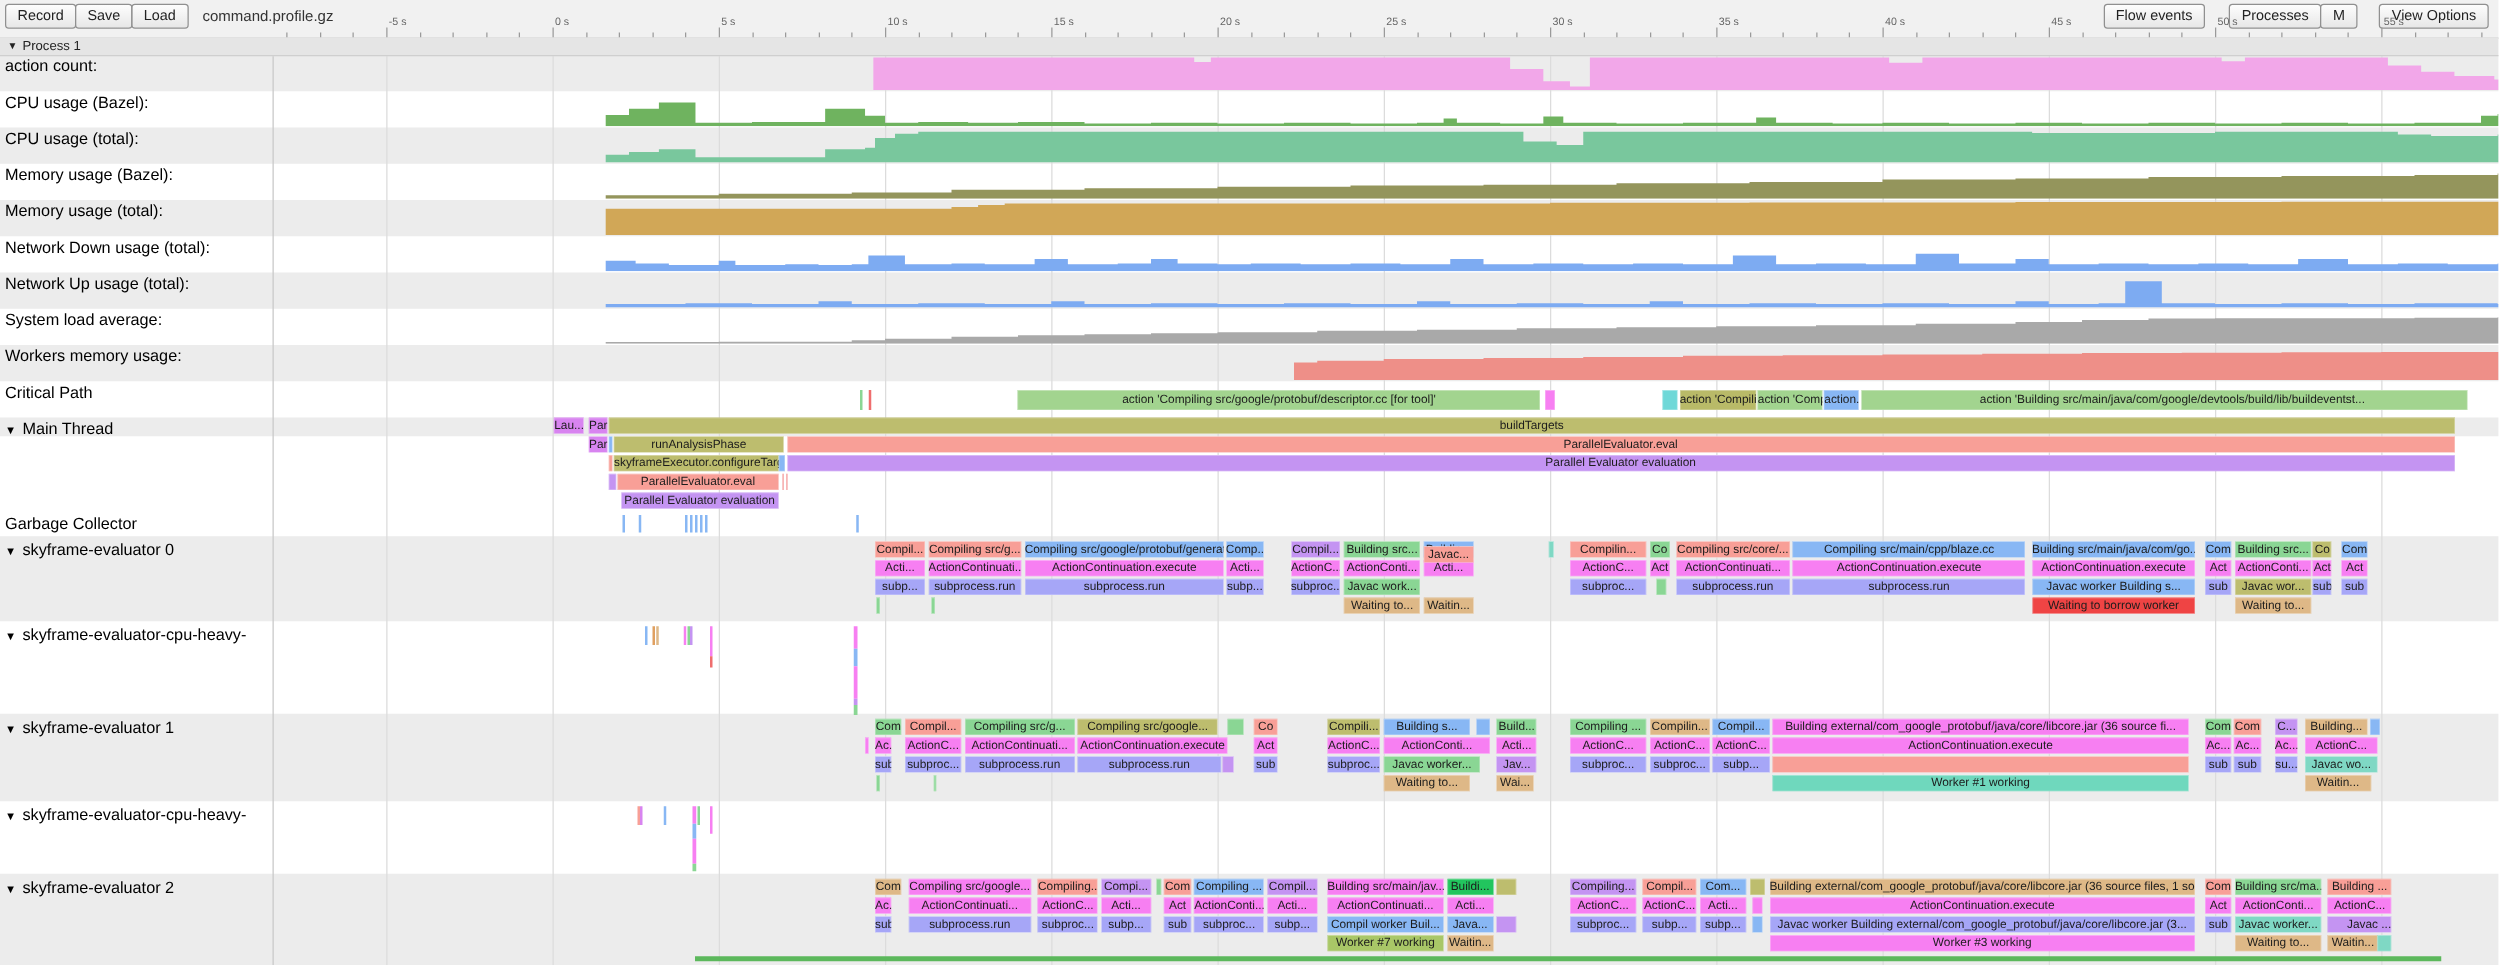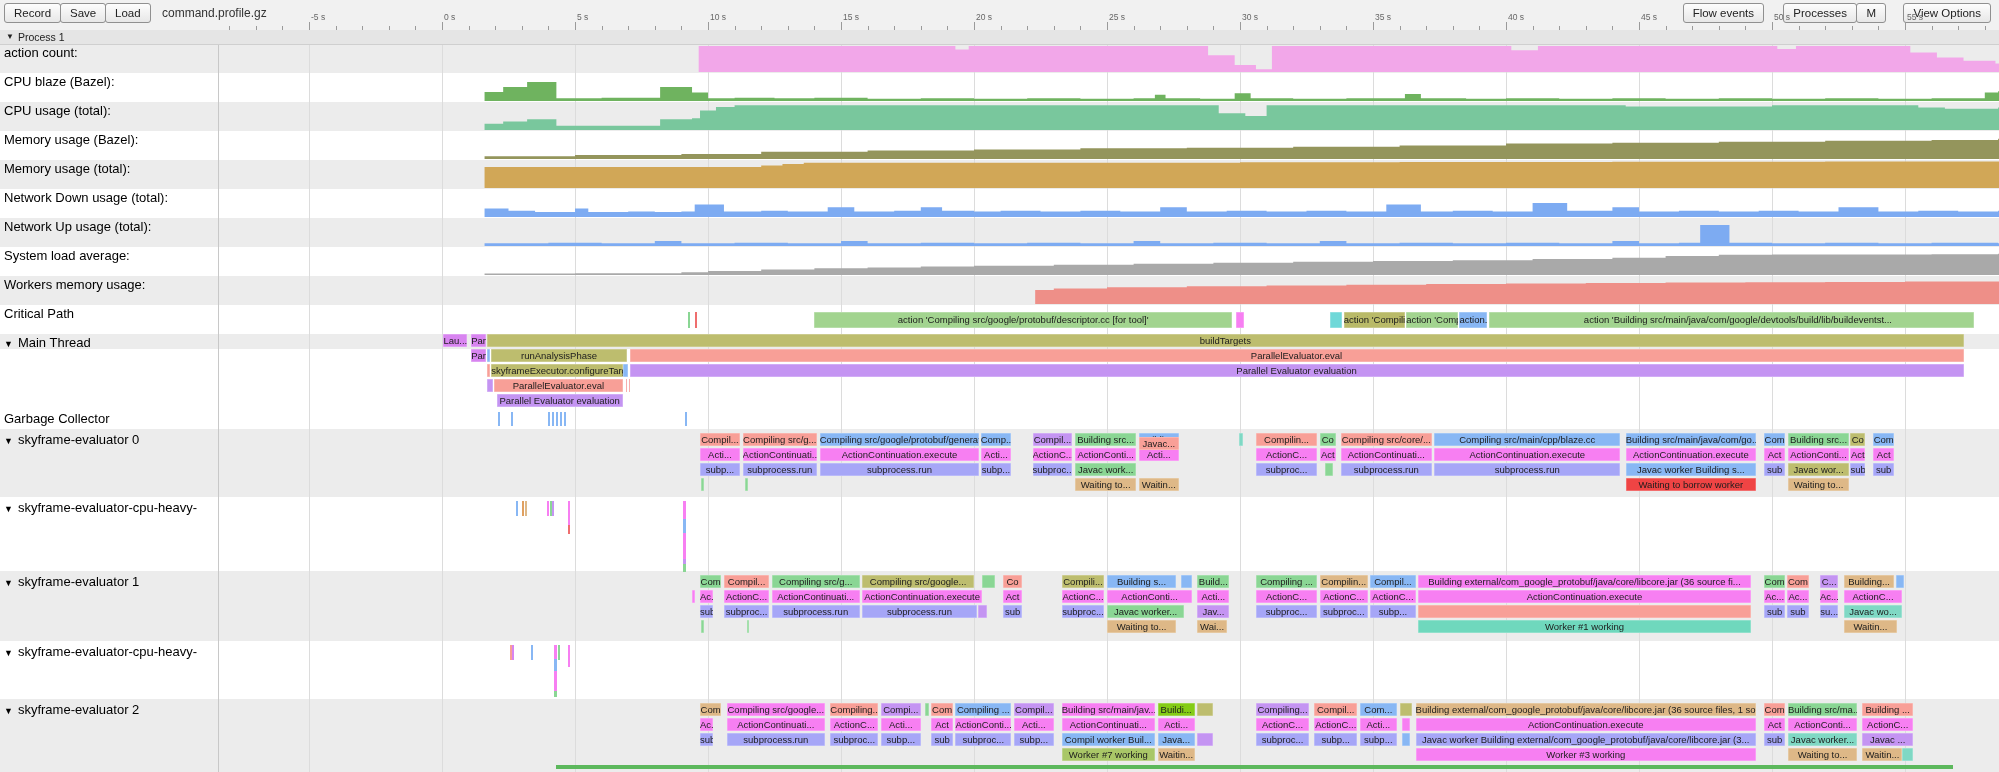--- a/index.html
+++ b/index.html
@@ -151,21 +151,21 @@
       <div class="grid" style="left: 1240px; top: 44px; height: 728px;"></div>
       <div class="grid" style="left: 1373px; top: 44px; height: 728px;"></div>
       <div class="grid" style="left: 1506px; top: 44px; height: 728px;"></div>
       <div class="grid" style="left: 1639px; top: 44px; height: 728px;"></div>
       <div class="grid" style="left: 1772px; top: 44px; height: 728px;"></div>
       <div class="grid" style="left: 1905px; top: 44px; height: 728px;"></div>
       <div class="rowlabel" style="top: 45px;">action count:</div>
       <svg width="1781" height="28" class="counter-svg" style="top: 44px;">
         <path d="M 479.36 28 L 479.36 28 L 479.36 28 L 480.69000000000005 28 L 480.69000000000005 1.9599999999999973 L 724.08 1.9599999999999973 L 724.08 1.9599999999999973 L 737.38 1.9599999999999973 L 737.38 5.599999999999998 L 750.6800000000001 5.599999999999998 L 750.6800000000001 1.9599999999999973 L 966.1399999999999 1.9599999999999973 L 966.1399999999999 1.9599999999999973 L 990.0799999999999 1.9599999999999973 L 990.0799999999999 11.2 L 1016.6800000000001 11.2 L 1016.6800000000001 21 L 1037.96 21 L 1037.96 25.2 L 1053.92 25.2 L 1053.92 1.9599999999999973 L 1266.72 1.9599999999999973 L 1266.72 1.9599999999999973 L 1293.3200000000002 1.9599999999999973 L 1293.3200000000002 6.16 L 1319.92 6.16 L 1319.92 1.9599999999999973 L 1543.3600000000001 1.9599999999999973 L 1543.3600000000001 1.9599999999999973 L 1559.3200000000002 1.9599999999999973 L 1559.3200000000002 5.040000000000003 L 1577.94 5.040000000000003 L 1577.94 1.9599999999999973 L 1668.38 1.9599999999999973 L 1668.38 1.9599999999999973 L 1692.3200000000002 1.9599999999999973 L 1692.3200000000002 8.400000000000002 L 1718.92 8.400000000000002 L 1718.92 13.44 L 1745.5200000000002 13.44 L 1745.5200000000002 16.799999999999997 L 1777.44 16.799999999999997 L 1777.44 19.6 L 1781 19.6 L 1781 28 Z" fill="#f2a7e9"></path>
       </svg>
-      <div class="rowlabel" style="top: 74px;">CPU blaze (Bazel):</div>
+      <div class="rowlabel" style="top: 74px;">CPU usage (Bazel):</div>
       <svg width="1781" height="28" class="counter-svg" style="top: 73px;">
         <path d="M 266.56 28 L 266.56 28 L 266.56 19.04 L 282.52 19.04 L 282.52 19.04 L 285.18 19.04 L 285.18 14 L 306.46000000000004 14 L 306.46000000000004 14 L 309.12 14 L 309.12 8.959999999999997 L 335.72 8.959999999999997 L 335.72 8.959999999999997 L 338.38 8.959999999999997 L 338.38 25.2 L 383.6 25.2 L 383.6 24.64 L 439.46000000000004 24.64 L 439.46000000000004 24.64 L 442.12 24.64 L 442.12 14 L 471.38 14 L 471.38 14 L 474.03999999999996 14 L 474.03999999999996 19.6 L 487.34000000000003 19.6 L 487.34000000000003 19.6 L 490 19.6 L 490 25.2 L 516.6 25.2 L 516.6 24.64 L 556.5 24.64 L 556.5 25.2 L 596.4000000000001 25.2 L 596.4000000000001 24.64 L 649.6 24.64 L 649.6 25.759999999999998 L 702.8 25.759999999999998 L 702.8 25.2 L 756 25.2 L 756 25.759999999999998 L 809.2 25.759999999999998 L 809.2 25.2 L 862.4000000000001 25.2 L 862.4000000000001 25.759999999999998 L 915.5999999999999 25.759999999999998 L 915.5999999999999 25.2 L 936.8800000000001 25.2 L 936.8800000000001 21.84 L 947.52 21.84 L 947.52 25.2 L 982.0999999999999 25.2 L 982.0999999999999 25.759999999999998 L 1016.6800000000001 25.759999999999998 L 1016.6800000000001 20.16 L 1032.6399999999999 20.16 L 1032.6399999999999 25.2 L 1075.2 25.2 L 1075.2 25.759999999999998 L 1128.4 25.759999999999998 L 1128.4 25.2 L 1186.92 25.2 L 1186.92 21 L 1202.88 21 L 1202.88 25.2 L 1248.1000000000001 25.2 L 1248.1000000000001 25.759999999999998 L 1288 25.759999999999998 L 1288 25.2 L 1341.2 25.2 L 1341.2 25.759999999999998 L 1394.4 25.759999999999998 L 1394.4 25.2 L 1447.6000000000001 25.2 L 1447.6000000000001 25.759999999999998 L 1500.8000000000002 25.759999999999998 L 1500.8000000000002 25.2 L 1554 25.2 L 1554 25.759999999999998 L 1607.2 25.759999999999998 L 1607.2 25.2 L 1660.4 25.2 L 1660.4 25.759999999999998 L 1713.6000000000001 25.759999999999998 L 1713.6000000000001 25.2 L 1766.8000000000002 25.2 L 1766.8000000000002 19.6 L 1780.1000000000001 19.6 L 1780.1000000000001 18.200000000000003 L 1781 18.200000000000003 L 1781 28 Z" fill="#6fb35f"></path>
       </svg>
       <div class="rowlabel" style="top: 103px;">CPU usage (total):</div>
       <svg width="1781" height="28" class="counter-svg" style="top: 102px;">
         <path d="M 266.56 28 L 266.56 28 L 266.56 21.84 L 285.18 21.84 L 285.18 19.6 L 309.12 19.6 L 309.12 17.36 L 335.72 17.36 L 335.72 17.36 L 338.38 17.36 L 338.38 23.8 L 439.46000000000004 23.8 L 439.46000000000004 23.8 L 442.12 23.8 L 442.12 17.36 L 474.03999999999996 17.36 L 474.03999999999996 16.240000000000002 L 482.02 16.240000000000002 L 482.02 8.400000000000002 L 497.98 8.400000000000002 L 497.98 5.040000000000003 L 516.6 5.040000000000003 L 516.6 3.3599999999999994 L 979.44 3.3599999999999994 L 979.44 3.3599999999999994 L 1000.72 3.3599999999999994 L 1000.72 11.2 L 1027.3200000000002 11.2 L 1027.3200000000002 14 L 1048.6 14 L 1048.6 3.3599999999999994 L 1394.4 3.3599999999999994 L 1394.4 3.3599999999999994 L 1407.7 3.3599999999999994 L 1407.7 4.48 L 1554 4.48 L 1554 3.3599999999999994 L 1681.68 3.3599999999999994 L 1681.68 3.3599999999999994 L 1700.3000000000002 3.3599999999999994 L 1700.3000000000002 5.599999999999998 L 1726.9 5.599999999999998 L 1726.9 6.719999999999999 L 1780.1000000000001 6.719999999999999 L 1780.1000000000001 5.599999999999998 L 1781 5.599999999999998 L 1781 28 Z" fill="#79c79d"></path>
       </svg>
       <div class="rowlabel" style="top: 132px;">Memory usage (Bazel):</div>
       <svg width="1781" height="28" class="counter-svg" style="top: 131px;">
         <path d="M 266.56 28 L 266.56 28 L 266.56 25.2 L 357 25.2 L 357 24.08 L 463.4 24.08 L 463.4 22.96 L 543.2 22.96 L 543.2 20.72 L 649.6 20.72 L 649.6 19.6 L 756 19.6 L 756 18.479999999999997 L 862.4000000000001 18.479999999999997 L 862.4000000000001 17.36 L 968.8000000000002 17.36 L 968.8000000000002 16.799999999999997 L 1075.2 16.799999999999997 L 1075.2 15.68 L 1181.6 15.68 L 1181.6 14.56 L 1288 14.56 L 1288 12.599999999999998 L 1394.4 12.599999999999998 L 1394.4 11.760000000000002 L 1500.8000000000002 11.760000000000002 L 1500.8000000000002 10.64 L 1607.2 10.64 L 1607.2 9.8 L 1713.6000000000001 9.8 L 1713.6000000000001 8.959999999999997 L 1780.1000000000001 8.959999999999997 L 1780.1000000000001 7.84 L 1781 7.84 L 1781 28 Z" fill="#94955c"></path>
@@ -369,21 +369,21 @@
       <div class="rowlabel" style="top: 702px;"><span class="tri">▼</span>skyframe-evaluator 2</div>
       <div class="bar" style="left: 700.02px; top: 703px; width: 21.28px; height: 13px; line-height: 13px; background: rgb(222, 184, 135);">Com</div>
       <div class="bar" style="left: 726.62px; top: 703px; width: 98.42px; height: 13px; line-height: 13px; background: rgb(247, 127, 242);">Compiling src/google...</div>
       <div class="bar" style="left: 830.36px; top: 703px; width: 47.88px; height: 13px; line-height: 13px; background: rgb(248, 159, 151);">Compiling...</div>
       <div class="bar" style="left: 880.9px; top: 703px; width: 39.9px; height: 13px; line-height: 13px; background: rgb(196, 148, 242);">Compi...</div>
       <div class="bar" style="left: 924.79px; top: 703px; width: 3.99px; height: 13px; line-height: 13px; background: rgb(138, 214, 148);"></div>
       <div class="bar" style="left: 931.44px; top: 703px; width: 21.28px; height: 13px; line-height: 13px; background: rgb(248, 159, 151);">Com</div>
       <div class="bar" style="left: 955.38px; top: 703px; width: 55.86px; height: 13px; line-height: 13px; background: rgb(136, 183, 244);">Compiling ...</div>
       <div class="bar" style="left: 1013.9px; top: 703px; width: 39.9px; height: 13px; line-height: 13px; background: rgb(196, 148, 242);">Compil...</div>
       <div class="bar" style="left: 1061.78px; top: 703px; width: 93.1px; height: 13px; line-height: 13px; background: rgb(247, 127, 242);">Building src/main/jav...</div>
-      <div class="bar" style="left: 1157.54px; top: 703px; width: 37.24px; height: 13px; line-height: 13px; background: #84cc16;">Buildi...</div>
+      <div class="bar" style="left: 1157.54px; top: 703px; width: 37.24px; height: 13px; line-height: 13px; background: #22c55e;">Buildi...</div>
       <div class="bar" style="left: 1197.44px; top: 703px; width: 15.96px; height: 13px; line-height: 13px; background: rgb(189, 189, 110);"></div>
       <div class="bar" style="left: 1255.96px; top: 703px; width: 53.2px; height: 13px; line-height: 13px; background: rgb(196, 148, 242);">Compiling...</div>
       <div class="bar" style="left: 1314.48px; top: 703px; width: 42.56px; height: 13px; line-height: 13px; background: rgb(248, 159, 151);">Compil...</div>
       <div class="bar" style="left: 1359.7px; top: 703px; width: 37.24px; height: 13px; line-height: 13px; background: rgb(136, 183, 244);">Com...</div>
       <div class="bar" style="left: 1399.6px; top: 703px; width: 11.97px; height: 13px; line-height: 13px; background: rgb(189, 189, 110);"></div>
       <div class="bar" style="left: 1415.56px; top: 703px; width: 340.48px; height: 13px; line-height: 13px; background: rgb(222, 184, 135);">Building external/com_google_protobuf/java/core/libcore.jar (36 source files, 1 source jar)</div>
       <div class="bar" style="left: 1764.02px; top: 703px; width: 21.28px; height: 13px; line-height: 13px; background: rgb(248, 159, 151);">Com</div>
       <div class="bar" style="left: 1787.96px; top: 703px; width: 69.16px; height: 13px; line-height: 13px; background: rgb(138, 214, 148);">Building src/ma...</div>
       <div class="bar" style="left: 1862.44px; top: 703px; width: 50.54px; height: 13px; line-height: 13px; background: rgb(248, 159, 151);">Building ...</div>
       <div class="bar" style="left: 700.02px; top: 718px; width: 13.3px; height: 13px; line-height: 13px; background: rgb(247, 127, 242);">Ac...</div>
@@ -413,21 +413,21 @@
       <div class="bar" style="left: 1061.78px; top: 733px; width: 93.1px; height: 13px; line-height: 13px; background: rgb(136, 183, 244);">Compil worker Buil...</div>
       <div class="bar" style="left: 1157.54px; top: 733px; width: 37.24px; height: 13px; line-height: 13px; background: rgb(136, 183, 244);">Java...</div>
       <div class="bar" style="left: 1197.44px; top: 733px; width: 15.96px; height: 13px; line-height: 13px; background: rgb(196, 148, 242);"></div>
       <div class="bar" style="left: 1255.96px; top: 733px; width: 53.2px; height: 13px; line-height: 13px; background: rgb(166, 166, 247);">subproc...</div>
       <div class="bar" style="left: 1314.48px; top: 733px; width: 42.56px; height: 13px; line-height: 13px; background: rgb(166, 166, 247);">subp...</div>
       <div class="bar" style="left: 1359.7px; top: 733px; width: 37.24px; height: 13px; line-height: 13px; background: rgb(166, 166, 247);">subp...</div>
       <div class="bar" style="left: 1402.26px; top: 733px; width: 7.98px; height: 13px; line-height: 13px; background: rgb(136, 183, 244);"></div>
       <div class="bar" style="left: 1415.56px; top: 733px; width: 340.48px; height: 13px; line-height: 13px; background: rgb(166, 166, 247);">Javac worker Building external/com_google_protobuf/java/core/libcore.jar (3...</div>
       <div class="bar" style="left: 1764.02px; top: 733px; width: 21.28px; height: 13px; line-height: 13px; background: rgb(166, 166, 247);">sub</div>
       <div class="bar" style="left: 1787.96px; top: 733px; width: 69.16px; height: 13px; line-height: 13px; background: rgb(127, 216, 196);">Javac worker...</div>
-      <div class="bar" style="left: 1862.44px; top: 733px; width: 50.54px; height: 13px; line-height: 13px; background: rgb(196, 148, 242);">Javac ...</div>
+      <div class="bar" style="left: 1862.44px; top: 733px; width: 50.54px; height: 13px; line-height: 13px; background: rgb(196, 148, 242); text-align: right;">Javac ...</div>
       <div class="bar" style="left: 1061.78px; top: 748px; width: 93.1px; height: 13px; line-height: 13px; background: rgb(169, 199, 103);">Worker #7 working</div>
       <div class="bar" style="left: 1157.54px; top: 748px; width: 37.24px; height: 13px; line-height: 13px; background: rgb(222, 184, 135);">Waitin...</div>
       <div class="bar" style="left: 1415.56px; top: 748px; width: 340.48px; height: 13px; line-height: 13px; background: rgb(247, 127, 242);">Worker #3 working</div>
       <div class="bar" style="left: 1787.96px; top: 748px; width: 69.16px; height: 13px; line-height: 13px; background: rgb(222, 184, 135);">Waiting to...</div>
       <div class="bar" style="left: 1862.44px; top: 748px; width: 39.9px; height: 13px; line-height: 13px; background: rgb(222, 184, 135);">Waitin...</div>
       <div class="bar" style="left: 1902.34px; top: 748px; width: 10.64px; height: 13px; line-height: 13px; background: rgb(127, 216, 196);"></div>
       <div class="vtick" style="left: 556.38px; top: 765px; width: 1396.5px; height: 4px; background: rgb(92, 184, 92);"></div>
     </div>
   <div id="leftedge"></div>
 </div>

